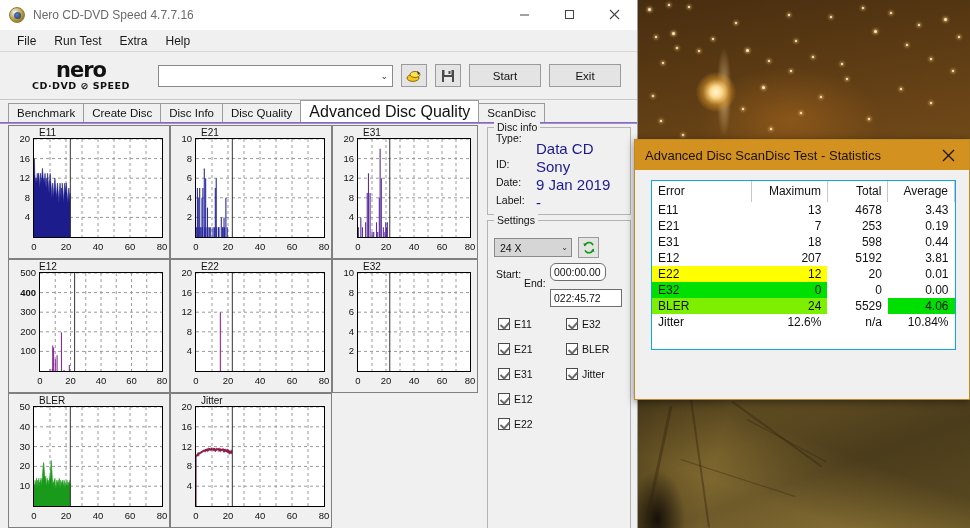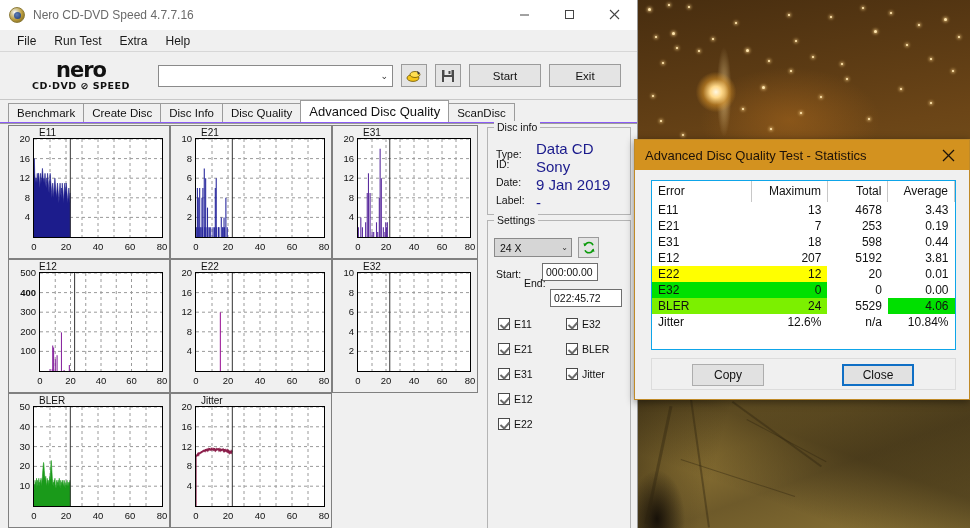--- a/index.html
+++ b/index.html
@@ -117,21 +117,21 @@
     height: 22px; display: flex; align-items: flex-end; padding-left: 8px;
     background: #f0f0f0; position: relative;
   }
   .tab {
     height: 19px; padding: 0 8px; background: #f0f0f0;
     border: 1px solid #9b9b9b; border-bottom: none;
     display: flex; align-items: center; font-size: 11.5px; color: #111;
     margin-right: -1px;
   }
   .tab.active {
-    background: #ffffff; height: 22px; font-size: 13px; z-index: 3;
+    background: #ffffff; height: 22px; font-size: 16px; z-index: 3;
     border-color: #9b9b9b;
   }
 
   
   #content {
     position: absolute; left: 0; top: 123px; width: 637px; height: 405px;
     background: #f0f0f0; border-top: 1px solid #9b9b9b;
   }
   .graphbox {
     position: absolute; background: #f0f0f0; border: 1px solid #808080;
@@ -650,21 +650,21 @@
           <div class="ylab" style="left: 0px; width: 21px; top: 7px;">20</div>
           <div class="xlab" style="width: 20px; left: 15px; top: 116px;">0</div>
           <div class="xlab" style="width: 20px; left: 47px; top: 116px;">20</div>
           <div class="xlab" style="width: 20px; left: 79px; top: 116px;">40</div>
           <div class="xlab" style="width: 20px; left: 111px; top: 116px;">60</div>
           <div class="xlab" style="width: 20px; left: 143px; top: 116px;">80</div>
         </div>
 
       <div class="grp" style="left:487px; top:3px; width:144px; height:88px;">
         <span class="glegend">Disc info</span>
-        <span class="kv" style="left:8px;  top:20px;">Type:</span>
+        <span class="kv" style="left:8px;  top:4px;">Type:</span>
         <span class="kvv" style="left:48px; top:12px;">Data CD</span>
         <span class="kv" style="left:8px;  top:30px;">ID:</span>
         <span class="kvv" style="left:48px; top:30px;">Sony</span>
         <span class="kv" style="left:8px;  top:48px;">Date:</span>
         <span class="kvv" style="left:48px; top:48px;">9 Jan 2019</span>
         <span class="kv" style="left:8px;  top:66px;">Label:</span>
         <span class="kvv" style="left:48px; top:66px;">-</span>
       </div>
 
       <div class="grp" style="left:487px; top:96px; width:144px; height:323px;">
@@ -677,21 +677,21 @@
         <div id="refreshbtn">
           <svg width="14" height="14" viewBox="0 0 14 14">
             <path d="M3 4.5 A4.2 4.2 0 0 1 11 4.2" fill="none" stroke="#0a9a0a" stroke-width="1.5"></path>
             <path d="M11 8.5 A4.2 4.2 0 0 1 3 9.2" fill="none" stroke="#0a9a0a" stroke-width="1.5"></path>
             <path d="M1.5 2 L4.5 3.2 L2.2 5.4 Z" fill="#0a9a0a"></path>
             <path d="M12.4 11 L9.4 9.8 L11.8 7.6 Z" fill="#0a9a0a"></path>
           </svg>
         </div>
 
         <span class="kv" style="left:8px; top:47px;">Start:</span>
-        <div class="tfield" style="left:54px; top:42px; width:56px; height:18px;">000:00.00</div>
+        <div class="tfield" style="left:62px; top:42px; width:56px; height:18px;border-radius:6px;">000:00.00</div>
         <span class="kv" style="left:8px; top:56px;padding-left:28px;">End:</span>
         <div class="tfield" style="left:62px; top:68px; width:72px; height:18px;">022:45.72</div>
 
         <div class="cbrow" style="left:10px; top:97px;">
             <span class="cbox"></span>
             <span>E11</span>
           </div>
         <div class="cbrow" style="left:10px; top:122px;">
             <span class="cbox"></span>
             <span>E21</span>
@@ -721,21 +721,21 @@
             <span class="cbox"></span>
             <span>Jitter</span>
           </div>
       </div>
 
     </div>
   </div>
 
   <div id="statdlg">
     <div id="statTitle">
-      <span>Advanced Disc Quality Test - Statistics</span>
+      <span>Advanced Disc ScanDisc Test - Statistics</span>
       <div id="statClose">
         <svg width="13" height="13" viewBox="0 0 13 13">
           <line x1="1" y1="1" x2="12" y2="12" stroke="#1c1209" stroke-width="1.2"></line>
           <line x1="12" y1="1" x2="1" y2="12" stroke="#1c1209" stroke-width="1.2"></line>
         </svg>
       </div>
     </div>
 
     <div id="statTable">
       <table>
@@ -793,19 +793,15 @@
             <tr>
               <td class="lead">Jitter</td>
               <td class="">12.6%</td>
               <td class="">n/a</td>
               <td class="">10.84%</td>
             </tr>
           </tbody>
       </table>
     </div>
 
-    <div id="statBtns">
-      <div class="dbtn" style="left:40px;">Copy</div>
-      <div class="dbtn primary" style="left:190px;">Close</div>
-    </div>
   </div>
 
 </div>
 
 </body></html>

